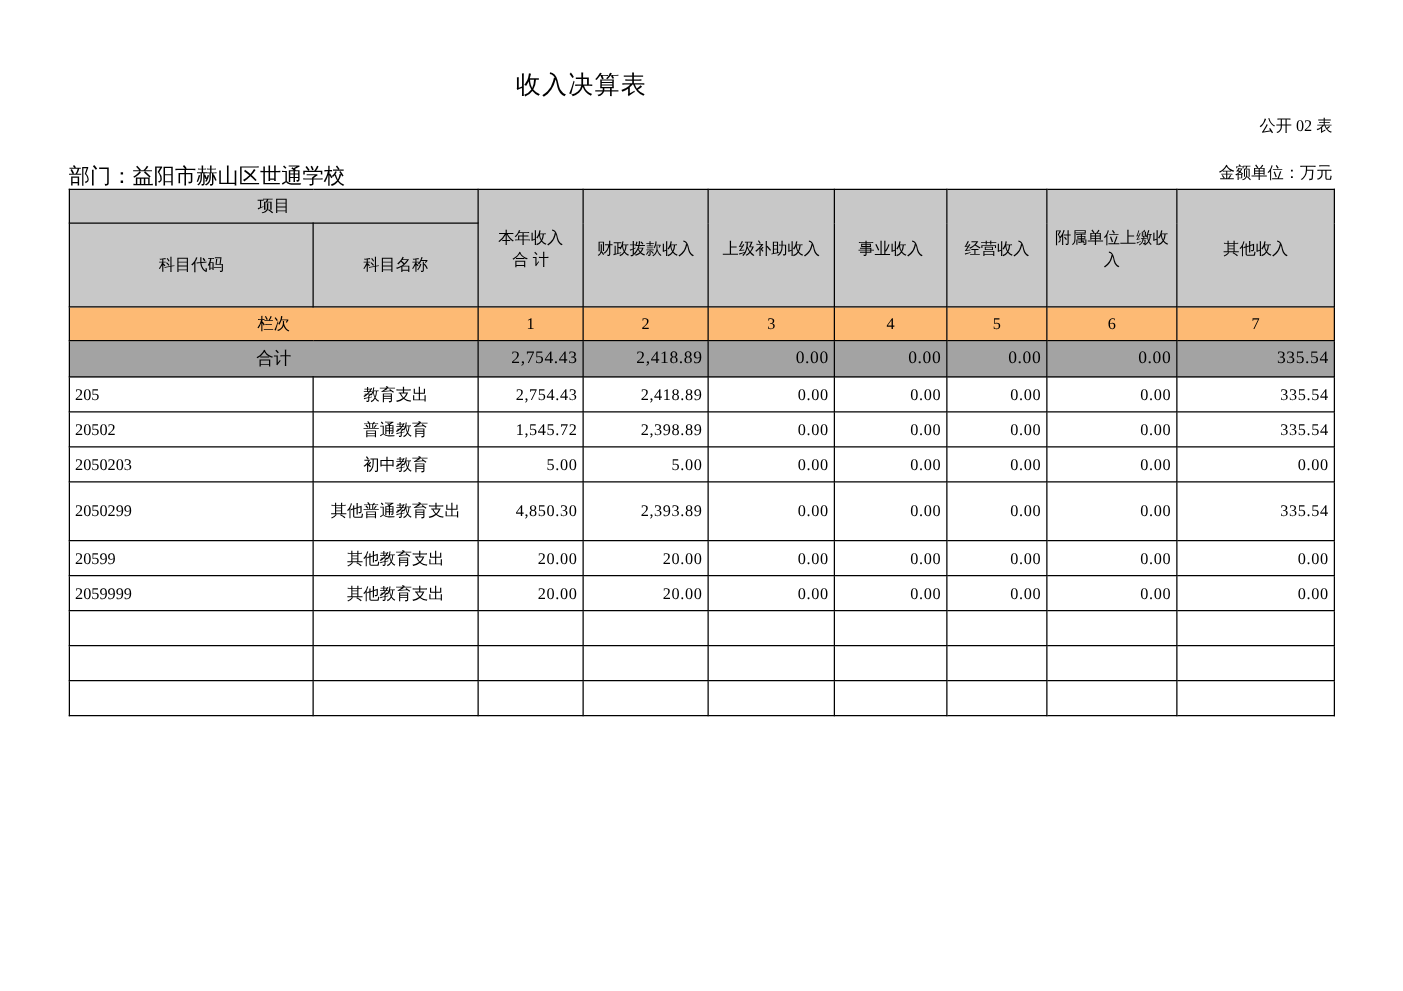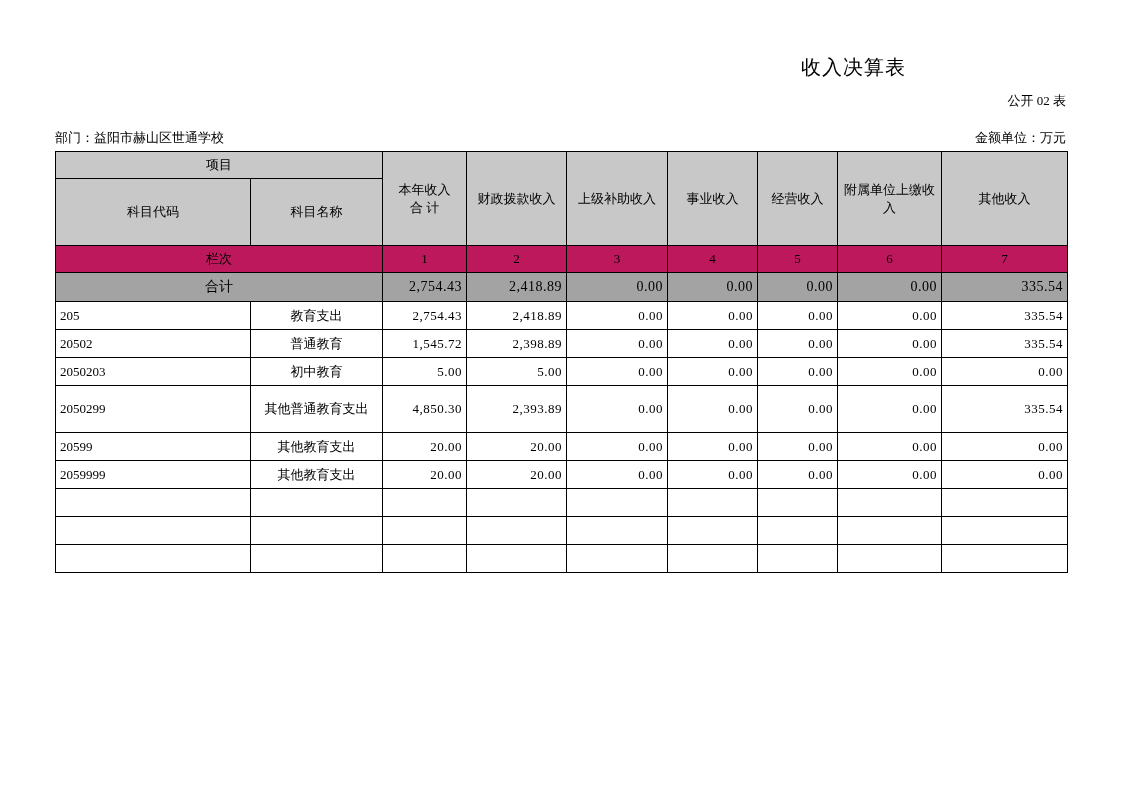--- a/index.html
+++ b/index.html
@@ -16,38 +16,38 @@
     overflow: hidden;
   }
   .page {
     position: relative;
     width: 1122px;
     height: 793px;
   }
   .doc-title {
     position: absolute;
     top: 54px;
-    left: 0;
+    left: 12px;
     width: 906px;
-    text-align: right;
+    text-align: center;
     font-size: 20px;
     letter-spacing: 1px;
     font-family: "Liberation Serif", "DejaVu Serif", serif;
   }
   .sheet-no {
     position: absolute;
     top: 92px;
     right: 56px;
     font-size: 13px;
   }
   .dept-line {
     position: absolute;
     top: 129px;
     left: 55px;
-    font-size: 13px;
+    font-size: 17px;
   }
   .unit-line {
     position: absolute;
     top: 129px;
     right: 56px;
     font-size: 13px;
   }
   table.main {
     position: absolute;
     top: 151px;
@@ -70,21 +70,21 @@
   .hdr-item {
     height: 22px;
     font-size: 13px;
   }
   .hdr-sub {
     height: 62px;
     font-size: 13px;
     line-height: 1.25;
   }
   .row-lanci td {
-    background: #be185d;
+    background: #fdba74;
     text-align: center;
     height: 22px;
   }
   .row-total td {
     background: #a3a3a3;
     height: 24px;
     font-size: 14px;
   }
   .row-total .lbl {
     text-align: center;

